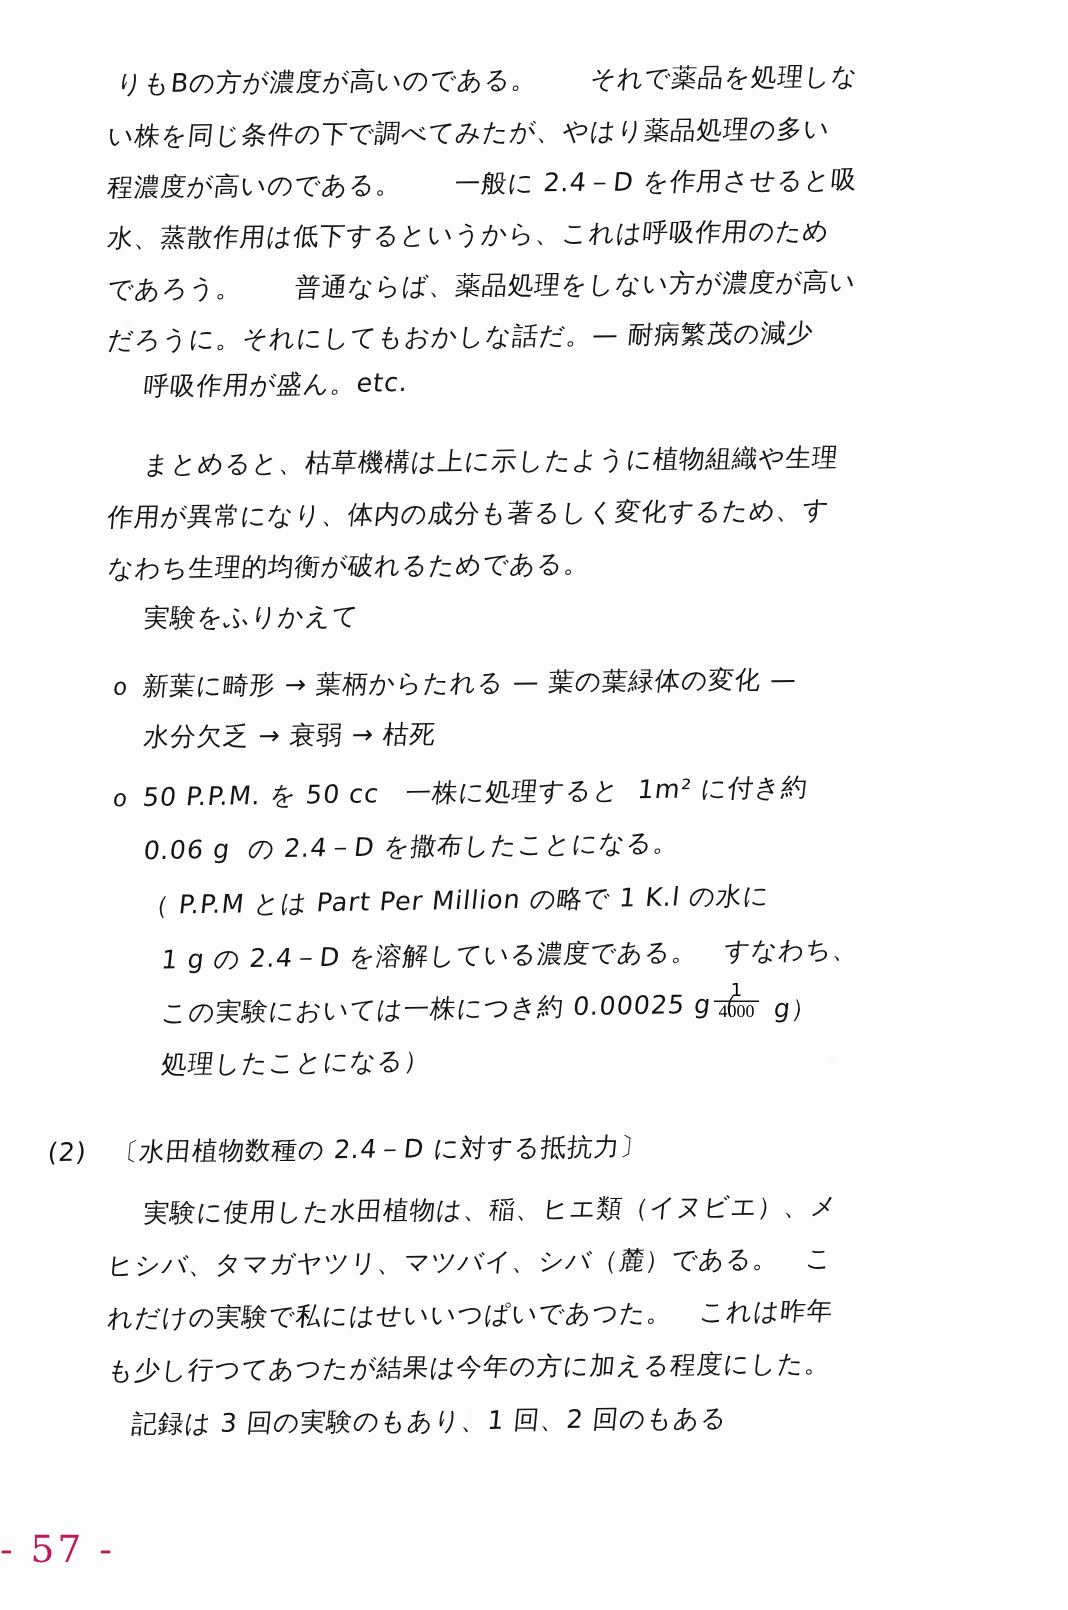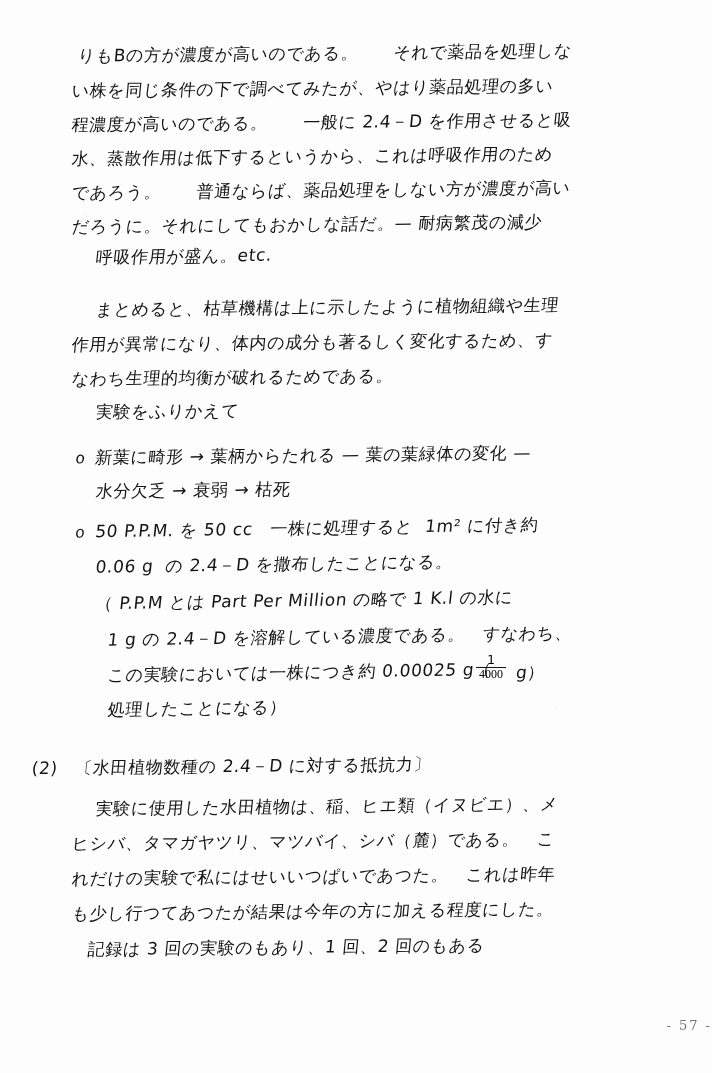--- a/index.html
+++ b/index.html
@@ -43,24 +43,24 @@
     font-size: 17px;
     letter-spacing: 0.6px;
     transform: skewX(-6deg) rotate(-0.6deg);
     font-family: "DejaVu Sans", sans-serif;
   }
   .line.slant2 { transform: skewX(-7deg) rotate(-0.9deg); }
   .pagenum {
     position: absolute;
     left: 0;
     right: 0;
-    text-align: right;
+    text-align: left;
     font-family: "DejaVu Serif", serif;
-    font-size: 13px;
-    color: #737373;
+    font-size: 25px;
+    color: #be185d;
     letter-spacing: 2px;
   }
   .frac {
     display: inline-block;
     vertical-align: middle;
     text-align: center;
     font-size: 12px;
     line-height: 1.05;
     transform: translateY(-1px);
   }

